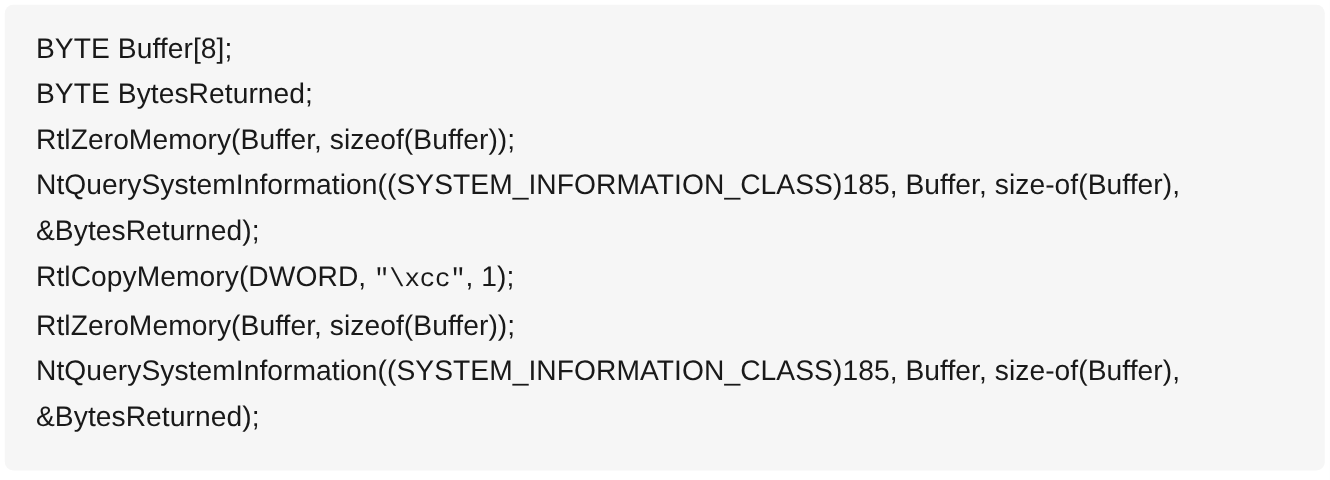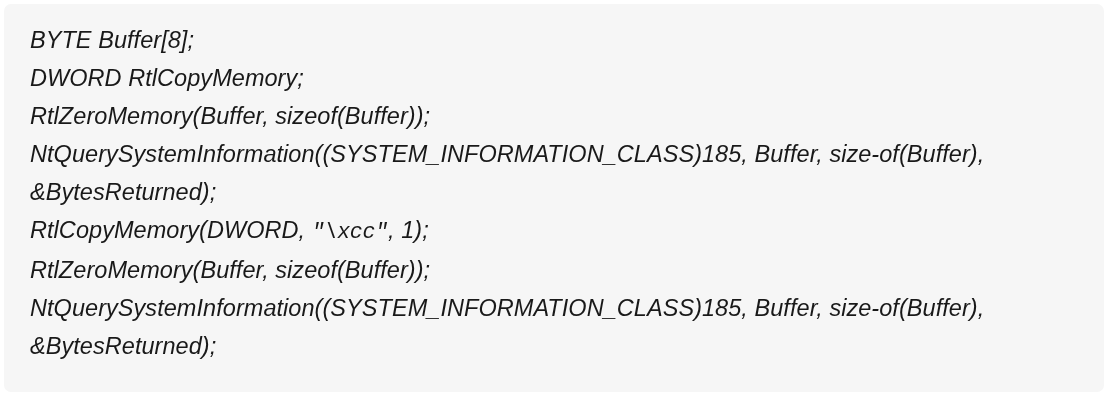--- a/index.html
+++ b/index.html
@@ -40,21 +40,20 @@
     -webkit-font-smoothing: antialiased;
   }
 
   .code-line {
     display: block;
     font-family: inherit;
     font-size: inherit;
     line-height: inherit;
     color: inherit;
     hyphens: none;
-    font-style: italic;
   }
 
   
   .code-line.wrapped {
     text-indent: 0;
   }
 
   .mono-str {
     font-family: "Liberation Mono", monospace;
     font-size: 21.5px;
@@ -63,21 +62,21 @@
 </style>
 </head>
 <body>
 
 <div id="code-panel">
 
   <div id="code-block">
 
     <span class="code-line">BYTE Buffer[8];</span>
 
-    <span class="code-line">DWORD RtlCopyMemory;</span>
+    <span class="code-line">BYTE BytesReturned;</span>
 
     <span class="code-line">RtlZeroMemory(Buffer, sizeof(Buffer));</span>
 
     <span class="code-line wrapped"><span>NtQuerySystemInformation((SYSTEM_INFORMATION_CLASS)185, Buffer, size-</span><span>of(Buffer), &amp;BytesReturned);</span></span>
 
     <span class="code-line"><span>RtlCopyMemory(DWORD, </span><span class="mono-str">"\xcc"</span><span>, 1);</span></span>
 
     <span class="code-line">RtlZeroMemory(Buffer, sizeof(Buffer));</span>
 
     <span class="code-line wrapped"><span>NtQuerySystemInformation((SYSTEM_INFORMATION_CLASS)185, Buffer, size-</span><span>of(Buffer), &amp;BytesReturned);</span></span>

